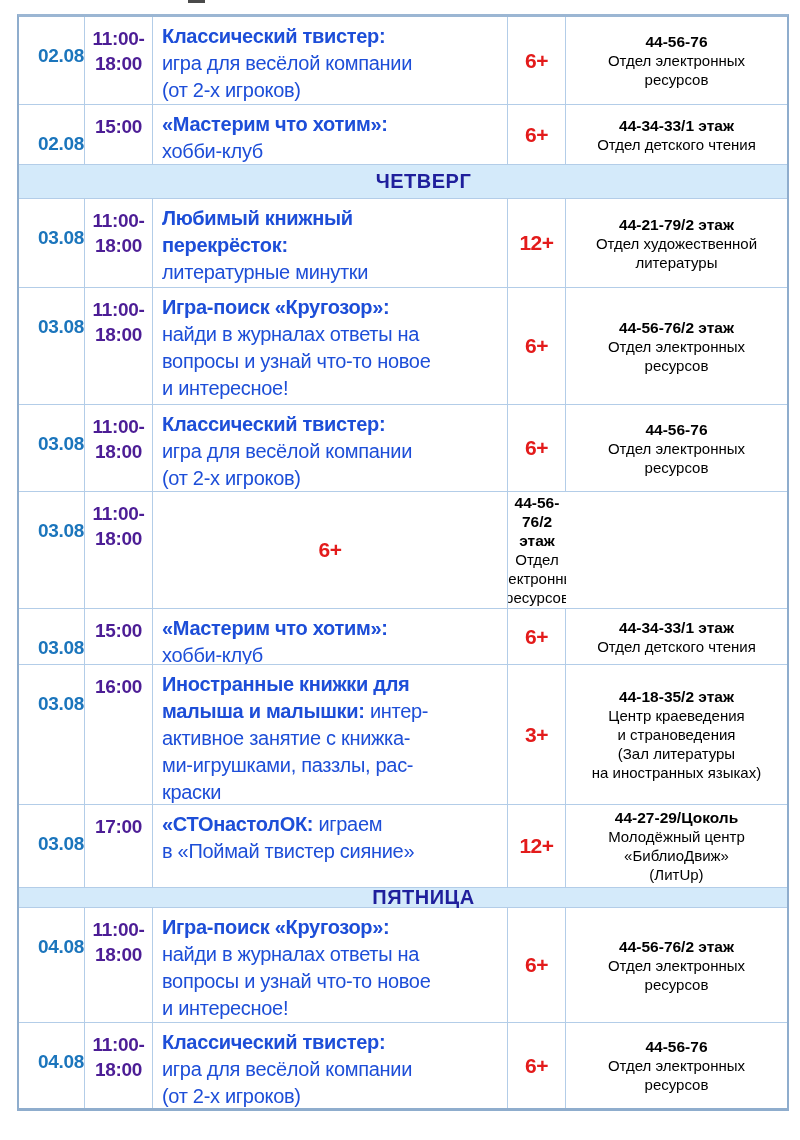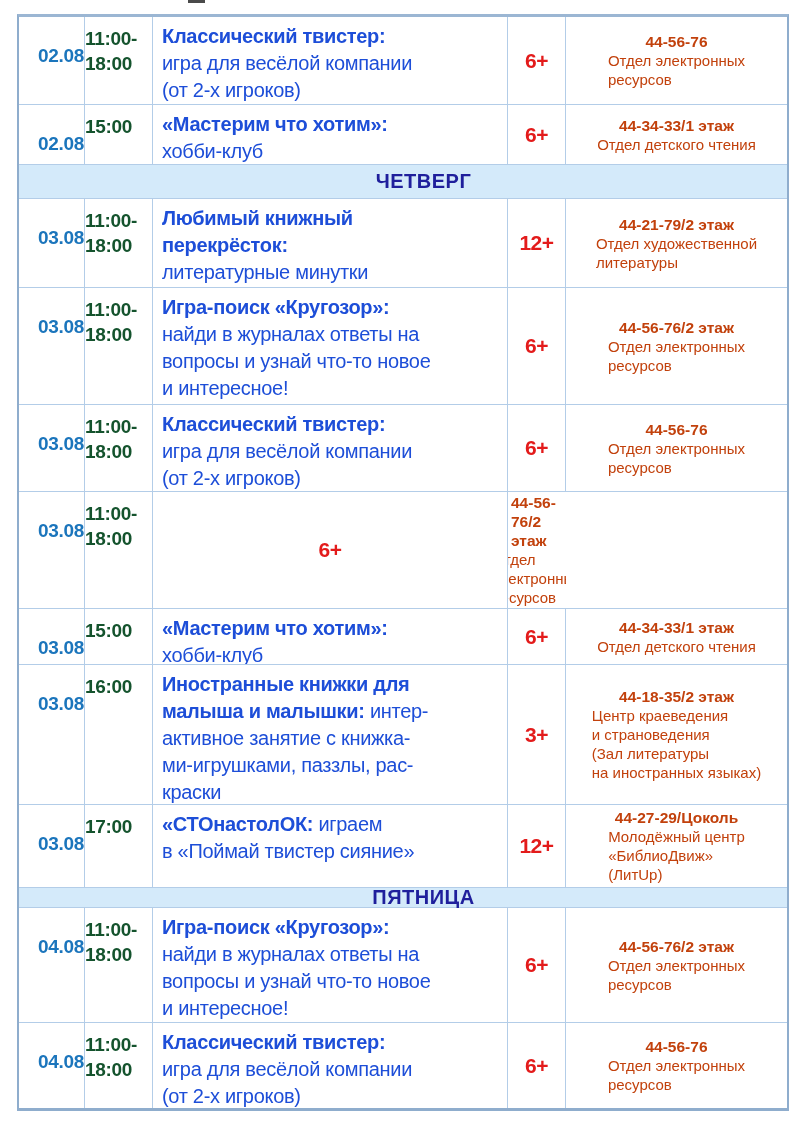--- a/index.html
+++ b/index.html
@@ -22,34 +22,34 @@
   .row:first-child { border-top:none; }
 
   .cell { border-right:1px solid #b3cde8; overflow:hidden; }
   .cell:last-child { border-right:none; }
 
   .date {
     color:#1b75bc; font-weight:bold; font-size:19px; line-height:25px;
     text-align:right; padding-top:26px; letter-spacing:-0.3px;
   }
   .time {
-    color:#14532d; font-weight:bold; font-size:19px; line-height:25px;
-    text-align:left; padding-top:9px; white-space:pre-line; letter-spacing:-0.3px;
+    color:#4c1d95; font-weight:bold; font-size:19px; line-height:25px;
+    text-align:center; padding-top:9px; white-space:pre-line; letter-spacing:-0.3px;
   }
   .desc {
     color:#1d4ed8; font-size:20px; line-height:27px; padding:6px 4px 0 9px;
     white-space:pre-line; letter-spacing:-0.3px;
   }
   .desc .t { font-weight:bold; }
   .age {
     color:#e31b1b; font-weight:bold; font-size:21px;
     display:flex; align-items:center; justify-content:center; letter-spacing:-0.5px;
   }
   .loc {
-    color:#c2410c; font-size:15px; line-height:19px; text-align:left;
+    color:#000000; font-size:15px; line-height:19px; text-align:center;
     display:flex; flex-direction:column; align-items:center; justify-content:center;
     white-space:pre-line; padding:2px 3px;
   }
   .loc .phone { font-weight:bold; font-size:15.5px; }
 
   .dayband {
     background:#d4eafa; color:#1f1f9c; font-weight:bold; font-size:20px;
     text-align:center; letter-spacing:0.5px; display:flex; align-items:center; justify-content:center;padding-left:41px;
   }
 </style>

